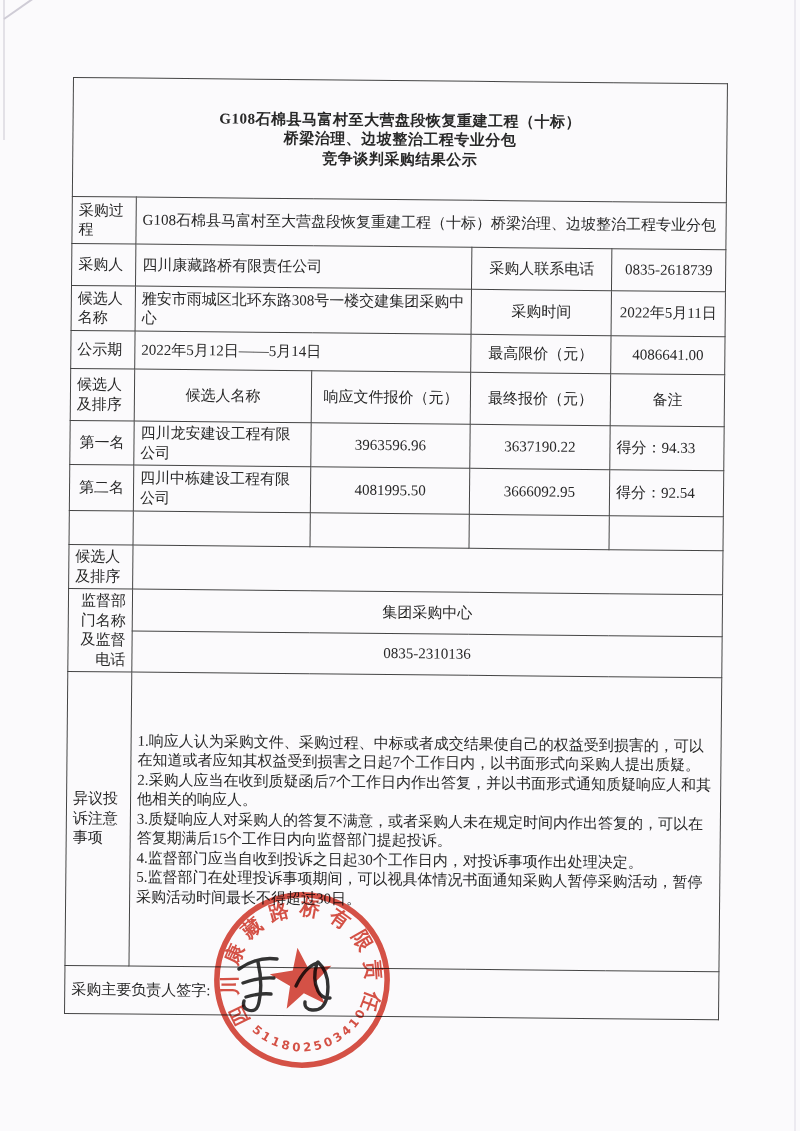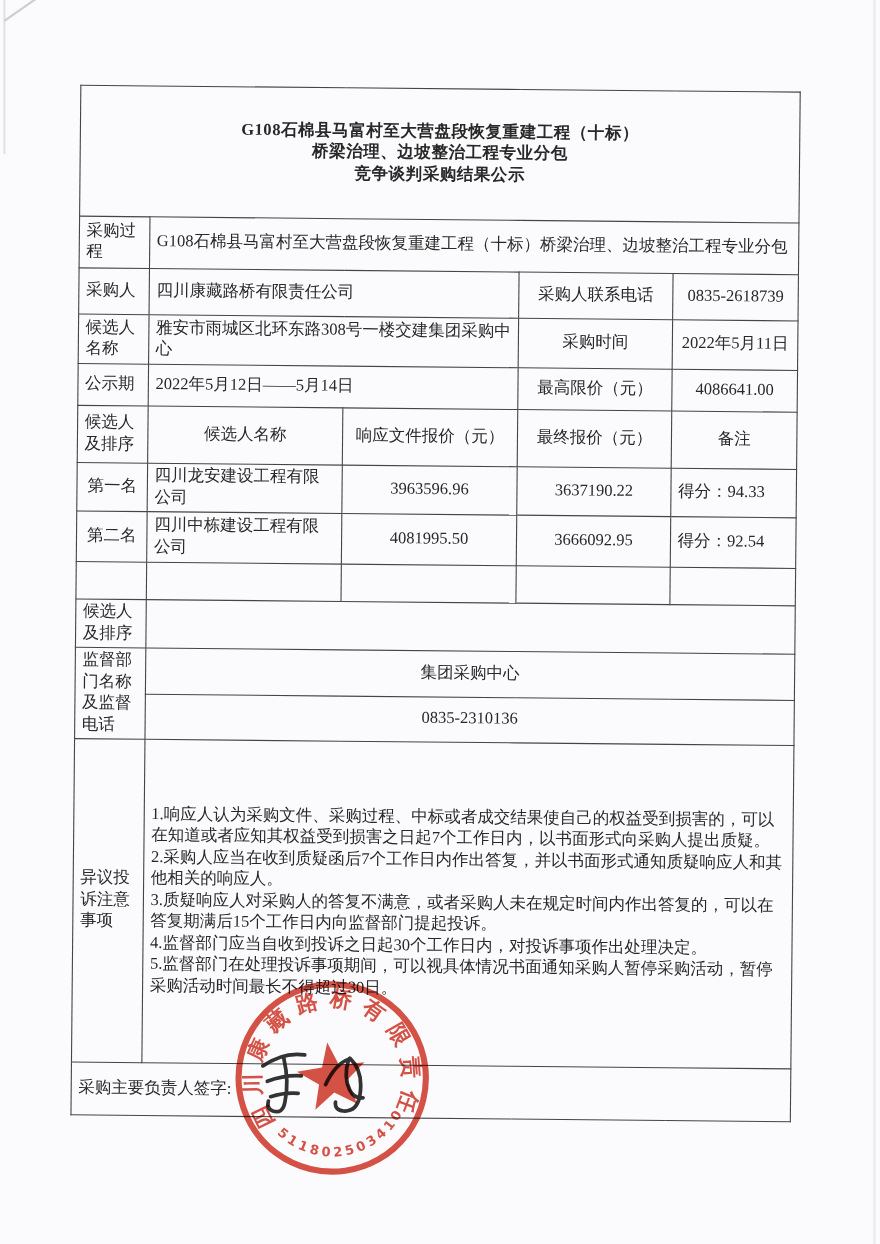--- a/index.html
+++ b/index.html
@@ -26,21 +26,21 @@
     border:1.6px solid #454545;
     font-size:15px;line-height:1.3;color:#282828;
     padding:2px 6px;vertical-align:middle;
     overflow:hidden;
   }
   td.title-cell{
     text-align:center;font-size:21px;font-weight:bold;line-height:1.78;
     letter-spacing:0.5px;color:#222;
   }
   td.lbl{padding:2px 2px 2px 6px;text-align:left;}
-  td.lbl-c{text-align:left;padding:2px 2px;}
+  td.lbl-c{text-align:right;padding:2px 2px;}
   td.ctr{text-align:center;}
   td.name-cell{font-size:13.5px;padding:2px 4px;}
   td.remark-cell{padding:2px 2px 2px 9px;}
   td.obj-cell{
     font-size:14.7px;line-height:1.46;padding:4px 2px 4px 6px;text-align:left;
     vertical-align:middle;
   }
   td.sig-cell{font-size:15.5px;padding-left:9px;}
   .obj-item{display:block;}
 

